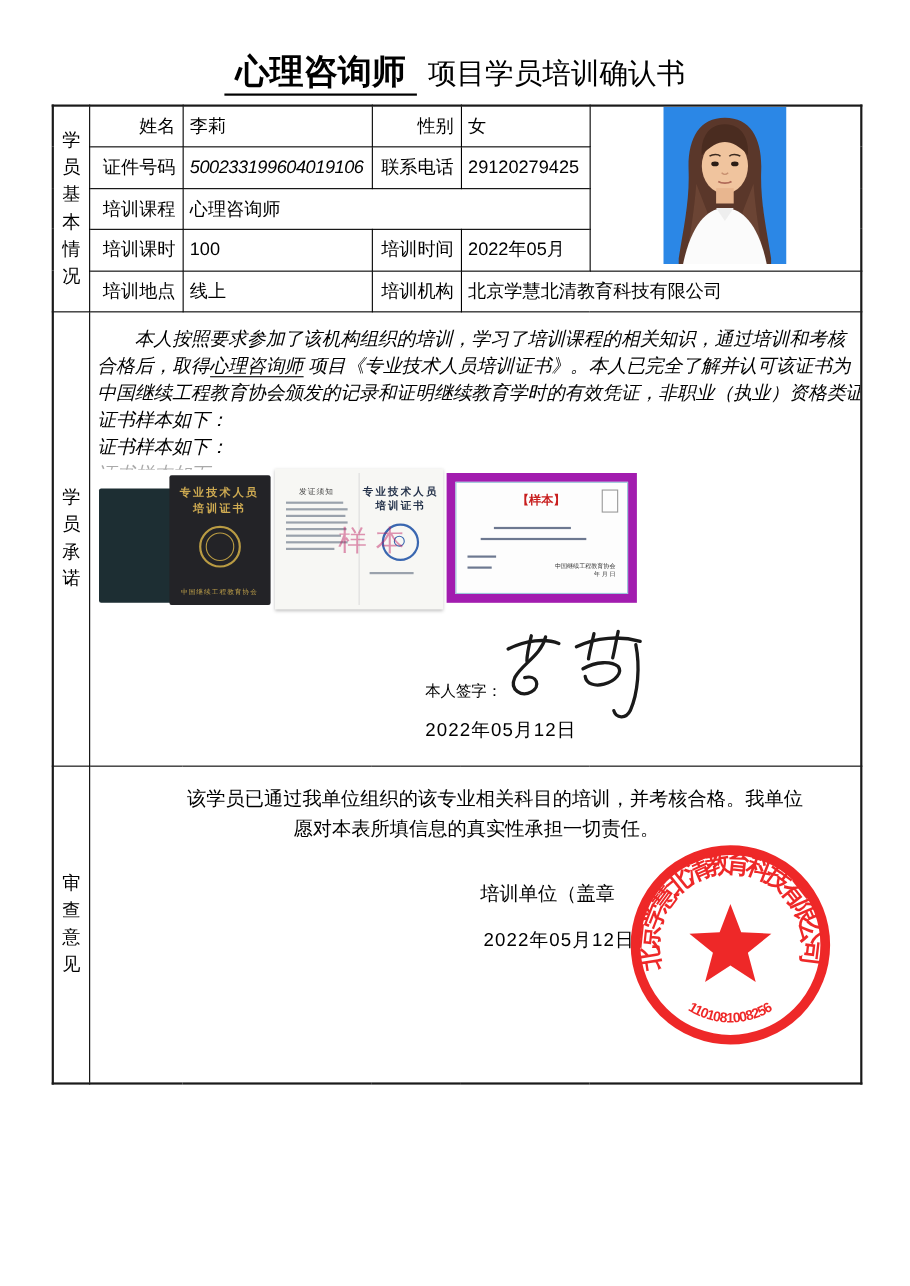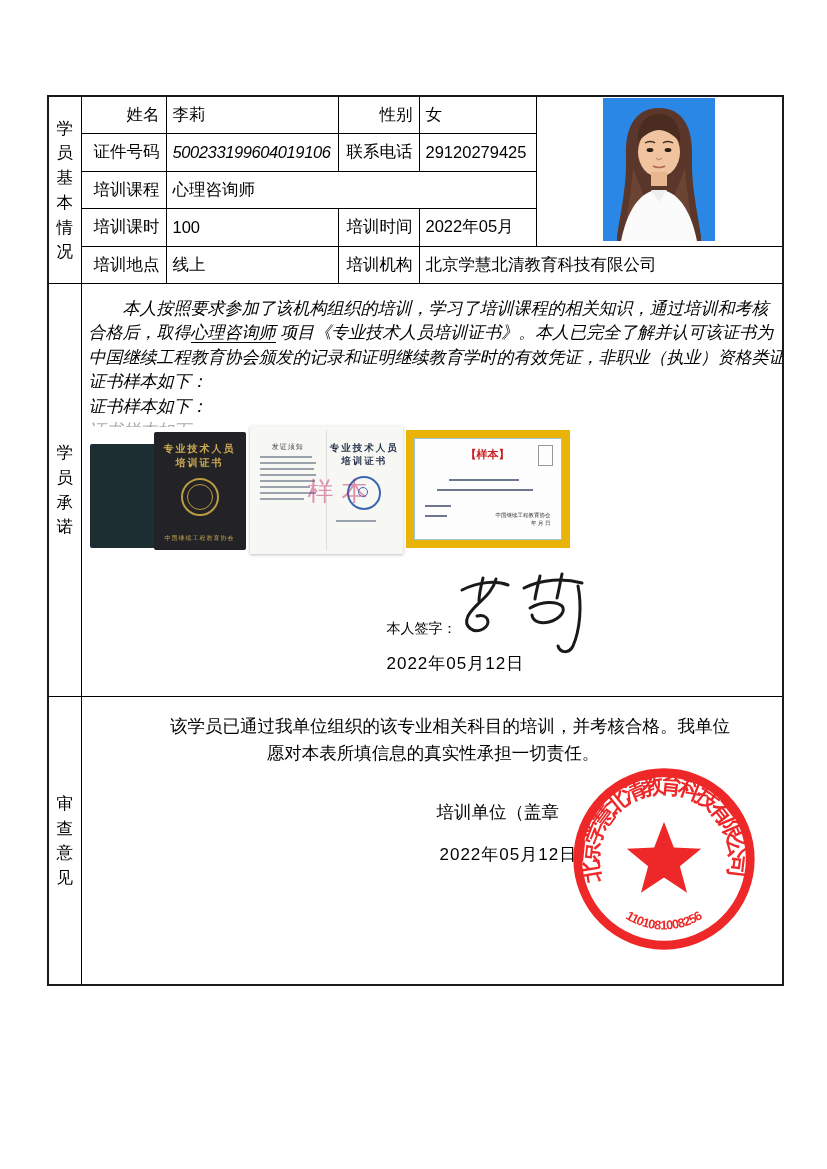--- a/index.html
+++ b/index.html
@@ -39,41 +39,44 @@
   .cert2{left:160px;top:0;width:153px;height:128px;background:#f7f7f4;box-shadow:0 1px 3px rgba(0,0,0,.25);}
   .cert2 .divider{position:absolute;left:50%;top:4px;bottom:4px;width:1px;background:#ddd;}
   .pageL{position:absolute;left:0;top:0;width:50%;height:100%;}
   .pageR{position:absolute;right:0;top:0;width:50%;height:100%;}
   .notice-title{margin-top:16px;text-align:center;font-size:7px;color:#444;letter-spacing:1px;}
   .tbar{height:2px;background:#9aa2ac;margin:4px 8px 0 10px;}
   .certtitle{margin-top:16px;text-align:center;font-size:9.5px;color:#24324a;letter-spacing:2px;line-height:13px;font-family:"Liberation Serif","DejaVu Serif",serif;font-weight:bold;}
   .blueseal{width:30px;height:30px;margin:8px auto 0 auto;border:2px solid #3a67b0;border-radius:50%;position:relative;}
   .blueseal:before{content:"";position:absolute;left:9px;top:9px;width:8px;height:8px;border:1px solid #3a67b0;border-radius:50%;}
   .wmark{position:absolute;left:58px;top:48px;font-size:26px;color:#be185d;opacity:.45;letter-spacing:8px;}
-  .cert3{left:316px;top:4px;width:164px;height:118px;background:#eab308;}
+  .cert3{left:316px;top:4px;width:150px;height:118px;background:#a21caf;padding-left:23px;}
   .cert3 .inner{position:absolute;left:8px;top:8px;right:8px;bottom:8px;background:#fdfdfd;border:1px solid #9cc6da;}
   .sampletag{margin-top:8px;text-align:center;color:#c81e1e;font-weight:bold;font-size:11px;}
   .stampbox{position:absolute;right:8px;top:6px;width:13px;height:19px;border:1px solid #999;}
   .nbar{position:absolute;height:2px;background:#6d7890;}
   .cissuer{position:absolute;right:10px;bottom:12px;text-align:right;font-size:5.5px;color:#333;line-height:8px;}
   
   .sig-label{position:absolute;left:305px;top:336px;font-size:14px;}
   .sig-svg{position:absolute;left:368px;top:288px;}
   .sig-date{position:absolute;left:305px;top:368px;font-size:17px;letter-spacing:1px;}
   
   .rev-para{position:absolute;left:9px;top:16px;width:685px;font-size:17.5px;line-height:27px;text-align:center;}
   .unit-label{position:absolute;left:355px;top:103px;font-size:17.5px;}
   .rev-date{position:absolute;left:358px;top:146px;font-size:17px;letter-spacing:1px;}
   .seal{position:absolute;left:484px;top:64px;mix-blend-mode:multiply;opacity:.95;}
 </style>
 </head>
 <body>
 
 <div class="page">
 
+  <div class="title">
+    <span class="program">心理咨询师</span><span class="suffix">项目学员培训确认书</span>
+  </div>
 
   <table class="form">
     <colgroup>
       <col style="width:33px">
         <col style="width:85px">
         <col style="width:172px">
       <col style="width:81px">
         <col style="width:117px">
         <col style="width:247px">
     </colgroup>

